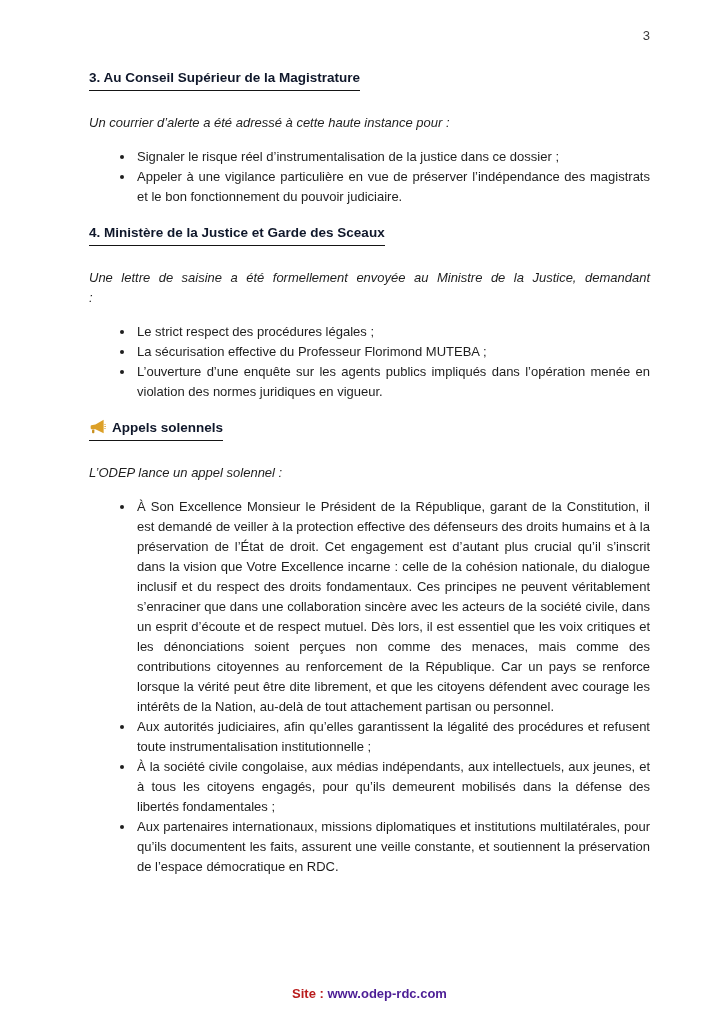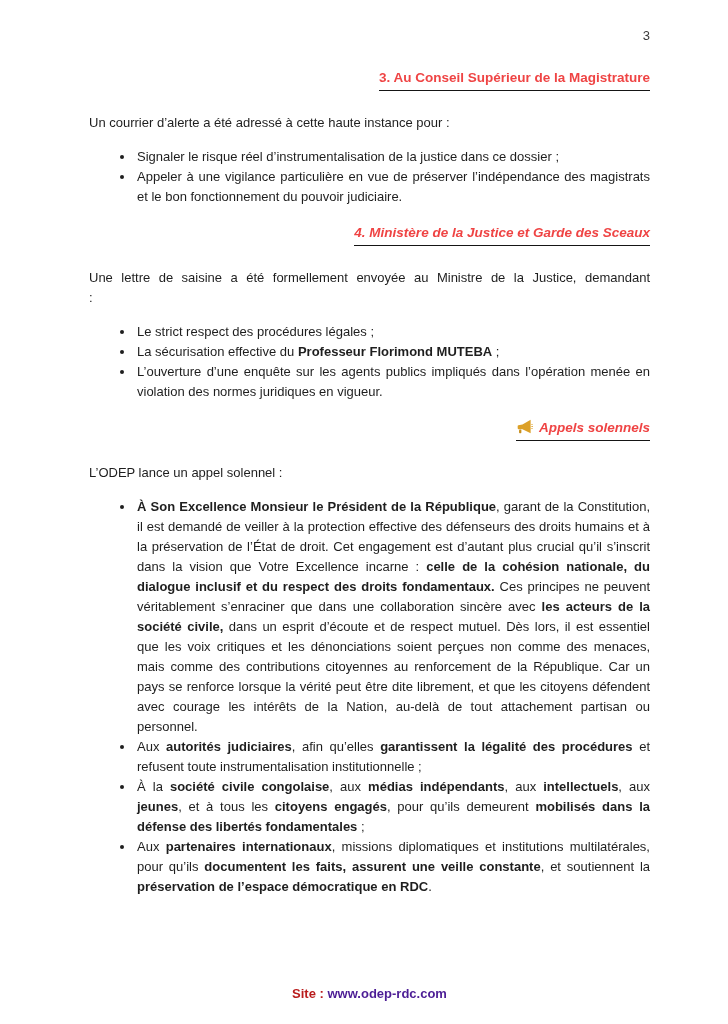--- a/index.html
+++ b/index.html
@@ -12,34 +12,34 @@
     padding:26px 78px 16px 89px;
     display:flex;flex-direction:column;
     overflow:hidden;
     font-family:"Liberation Sans","DejaVu Sans",sans-serif;
     font-size:13px;line-height:20px;color:#1e1e1e;
   }
   .page-number{
     text-align:right;color:#3a3a3a;margin:0 0 22px 0;
   }
   h2,h3{
-    font-size:13.5px;line-height:20px;color:#ef4444;
-    margin:0 0 22px 0;font-weight:bold;text-align:right;
+    font-size:13.5px;line-height:20px;color:#0f172a;
+    margin:0 0 22px 0;font-weight:bold;
   }
-  .sect-gap{margin-top:8px;font-style:italic;}
+  .sect-gap{margin-top:8px;}
   .h-underline{
     display:inline-block;
     border-bottom:1.6px solid #151515;
     padding-bottom:2px;
   }
-  p{margin:0 0 14px 0;text-align:justify;}
+  p{margin:0 0 14px 0;text-align:justify;font-style:italic;}
   p.two-line{white-space:pre-line;text-align:justify;text-align-last:justify;}
   ul{margin:0 0 8px 0;padding:0 0 0 46px;list-style:disc outside;}
   li{text-align:justify;margin:0;padding:0 0 0 2px;}
-  b{font-weight:bold;}
+  b{font-weight:normal;}
   .icon-megaphone{
     display:inline-block;width:17px;height:15px;
     vertical-align:-2px;margin-right:6px;
   }
   .footer{
     margin-top:auto;
     text-align:center;
     font-weight:bold;
     padding-bottom:4px;
   }

